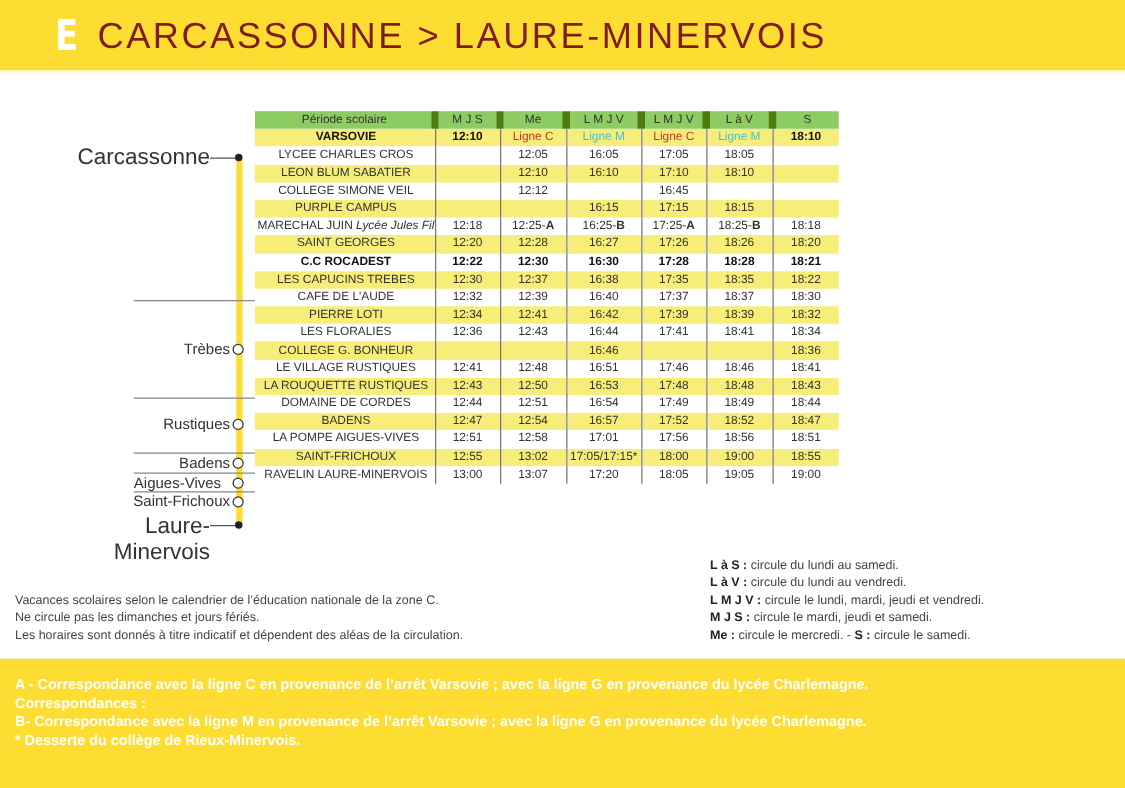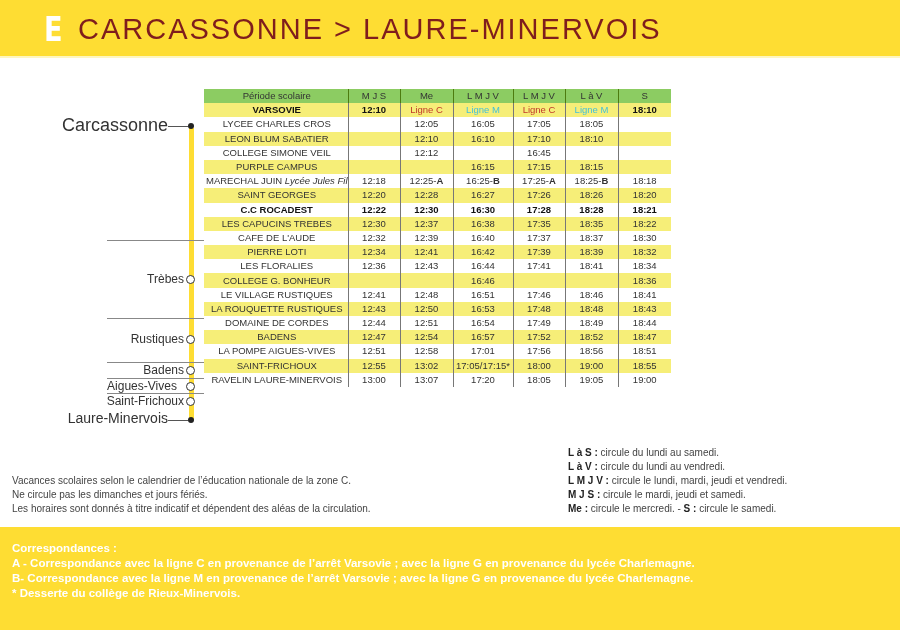--- a/index.html
+++ b/index.html
@@ -11,21 +11,21 @@
   .header .title { position:absolute; left:78px; top:13px; font-size:29px; font-weight:normal; color:#7f1d1d;
          letter-spacing:2px; }
   .header-line { position:absolute; left:0; top:56px; width:900px; height:2px; background:#fef6c0; }
 
   table.tt { position:absolute; left:204px; top:89px; border-collapse:collapse; table-layout:fixed;
          font-family:"Liberation Sans", sans-serif; font-size:9.5px; }
   table.tt td { height:14.2px; padding:0; border-right:1px solid #777; text-align:center; white-space:nowrap;
          line-height:14px; overflow:hidden; }
   table.tt td:first-child { text-align:center; padding-left:2px; }
   table.tt td:last-child { border-right:none; }
-  tr.hdr1 td { background:#8ccc62; color:#333; border-right:1px solid #4d7c0f; }
+  tr.hdr1 td { background:#8ccc62; color:#333; border-right:6px solid #4d7c0f; }
   tr.hdr2 td.blue { background:#14b1e7; color:#333; }
   tr.hdr2 td.white { background:#fff; }
   tr.odd td { background:#f6ee78; }
   tr.even td { background:#fff; }
   tr.bold td { font-weight:bold; color:#111; }
   .lc { color:#c0392b; font-weight:normal; }
   .lm { color:#45c0d8; font-weight:normal; }
 
   .line { position:absolute; left:189px; top:128px; width:5px; height:292px; background:#fedd33; }
   .stop { position:absolute; font-size:12px; color:#333; text-align:right; }
@@ -69,21 +69,21 @@
 <div class="ring" style="left:186px;top:366px;"></div>
 
 <div class="sep" style="left:107px;top:378px;width:97px;"></div>
 <div class="stop" style="left:100px;top:379px;width:84px;text-align:center;">Aigues-Vives</div>
 <div class="ring" style="left:186px;top:382px;"></div>
 
 <div class="sep" style="left:107px;top:393px;width:97px;"></div>
 <div class="stop" style="left:100px;top:394px;width:84px;">Saint-Frichoux</div>
 <div class="ring" style="left:186px;top:397px;"></div>
 
-<div class="stop" style="left:50px;top:410px;width:118px;font-size:14px;">Laure-Minervois</div>
+<div class="stop" style="left:50px;top:410px;width:118px;font-size:18px;">Laure-Minervois</div>
 <div class="tick" style="left:168px;top:420px;width:20px;"></div>
 <div class="dot" style="left:188px;top:417px;"></div>
 
 <table class="tt">
   <colgroup>
     <col style="width:137px">
       <col style="width:52px">
       <col style="width:53px">
       <col style="width:60px">
       <col style="width:52px">
@@ -292,18 +292,18 @@
 <div class="legend">
   <div><b>L à S :</b><span> circule du lundi au samedi.</span></div>
   <div><b>L à V :</b><span> circule du lundi au vendredi.</span></div>
   <div><b>L M J V :</b><span> circule le lundi, mardi, jeudi et vendredi.</span></div>
   <div><b>M J S :</b><span> circule le mardi, jeudi et samedi.</span></div>
   <div><b>Me :</b><span> circule le mercredi. - </span><b>S :</b><span> circule le samedi.</span></div>
 </div>
 
 <div class="footer">
   <div class="ft">
+    <div>A - Correspondance avec la ligne C en provenance de l’arrêt Varsovie ; avec la ligne G en provenance du lycée Charlemagne.</div>
     <div>Correspondances :</div>
-    <div>A - Correspondance avec la ligne C en provenance de l’arrêt Varsovie ; avec la ligne G en provenance du lycée Charlemagne.</div>
     <div>B- Correspondance avec la ligne M en provenance de l’arrêt Varsovie ; avec la ligne G en provenance du lycée Charlemagne.</div>
     <div>* Desserte du collège de Rieux-Minervois.</div>
   </div>
 </div>
 
 </body></html>

